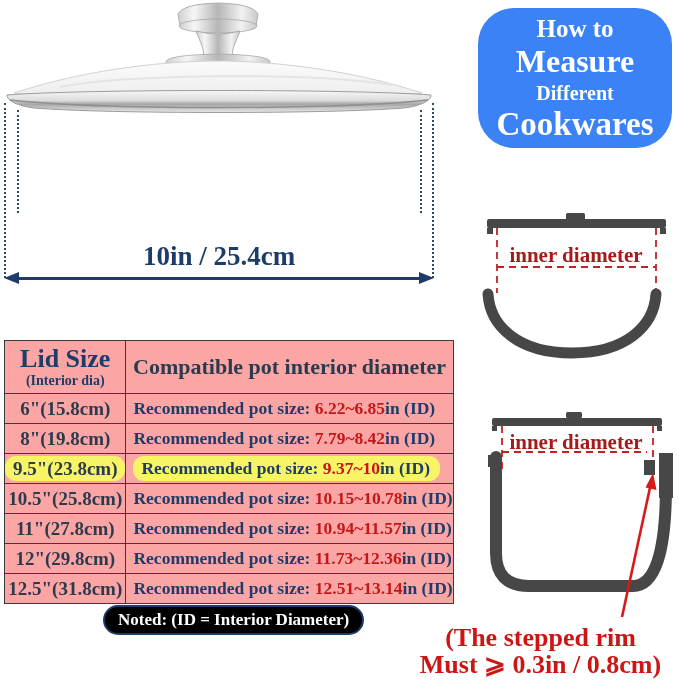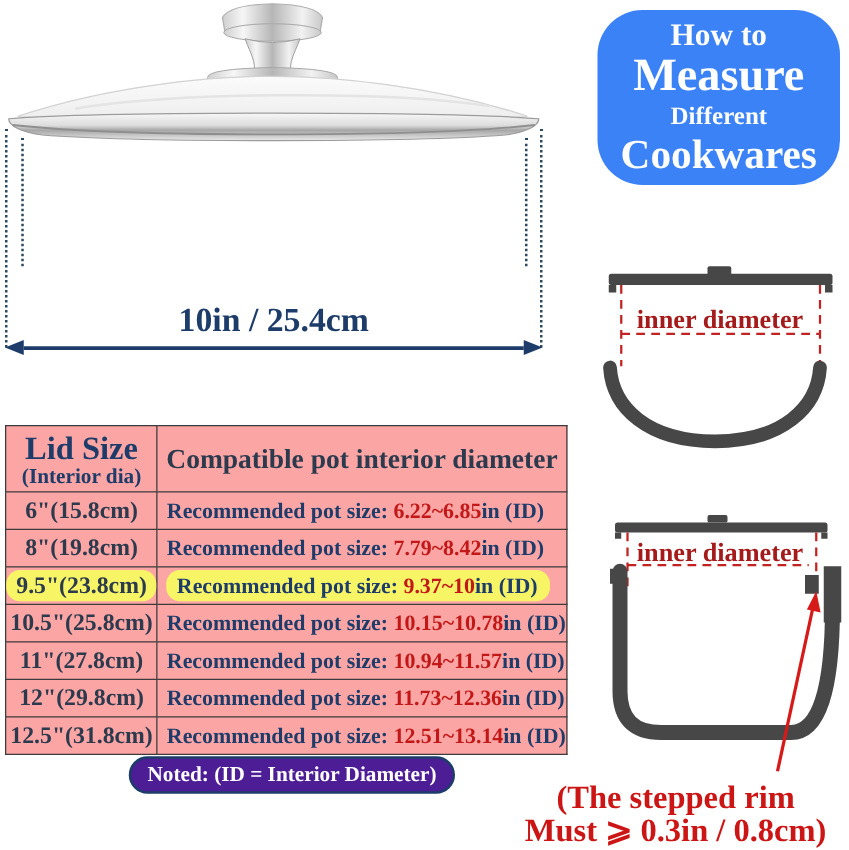--- a/index.html
+++ b/index.html
@@ -25,47 +25,47 @@
   .ah.r{border-left:15px solid #1d3c6a;}
   .dim1{left:17px;top:178px;width:404px;}
   .dim2{left:4px;top:242px;width:430px;}
   
   .badge{
     position:absolute;left:478px;top:8px;width:194px;height:140px;
     background:#3b82f6;border-radius:36px;color:#fff;text-align:center;
     display:flex;flex-direction:column;justify-content:center;gap:1px;
   }
   .badge .b1{font-size:25px;line-height:27px;}
-  .badge .b2{font-size:37px;line-height:36px;}
+  .badge .b2{font-size:32px;line-height:36px;}
   .badge .b3{font-size:20px;line-height:26px;}
   .badge .b4{font-size:33px;line-height:34px;}
   
   table.lid-table{
     position:absolute;left:4px;top:340px;width:409px;
     border-collapse:collapse;background:#fca5a5;
   }
   .lid-table th,.lid-table td{border:1.5px solid #3b3b3b;padding:0;}
   .lid-table th.c1,.lid-table td.c1{width:120px;text-align:center;}
   .lid-table th.c2{text-align:center;}
   .lid-table td.c2{text-align:left;padding-left:7px;}
   .lid-table thead th{height:52px;}
   .lid-table tbody tr{height:30px;}
   .h1{font-size:26px;line-height:27px;color:#1d3c6a;}
-  .h2{font-size:17px;line-height:17px;color:#1d3c6a;}
+  .h2{font-size:14px;line-height:17px;color:#1d3c6a;}
   .ch2{font-size:22px;color:#2c3a4d;}
   .lid-val{font-size:19px;color:#2c3a4d;white-space:nowrap;}
   .desc{font-size:17.5px;white-space:nowrap;}
   .desc .pre,.desc .suf{color:#1d3c6a;}
   .desc .range{color:#c21818;}
   tr.hl .swipe{background:#f7f566;border-radius:11px;padding:2px 8px;}
   tr.hl td.c2 .swipe{display:inline-block;width:96%;box-sizing:border-box;}
   
   .note-pill{
     position:absolute;left:103px;top:605px;height:26px;padding:0 13px;
-    background:#4c1d95;border:2.5px solid #1c3c6a;border-radius:16px;
+    background:#000000;border:2.5px solid #1c3c6a;border-radius:16px;
     color:#fff;font-size:17px;line-height:25px;white-space:nowrap;
   }
   
   .pot1{position:absolute;left:470px;top:200px;}
   .pot2{position:absolute;left:460px;top:405px;}
   svg text.idlabel{
     font-family:"Liberation Serif","DejaVu Serif",serif;font-weight:bold;
     font-size:21px;fill:#a51a1a;
   }
   

